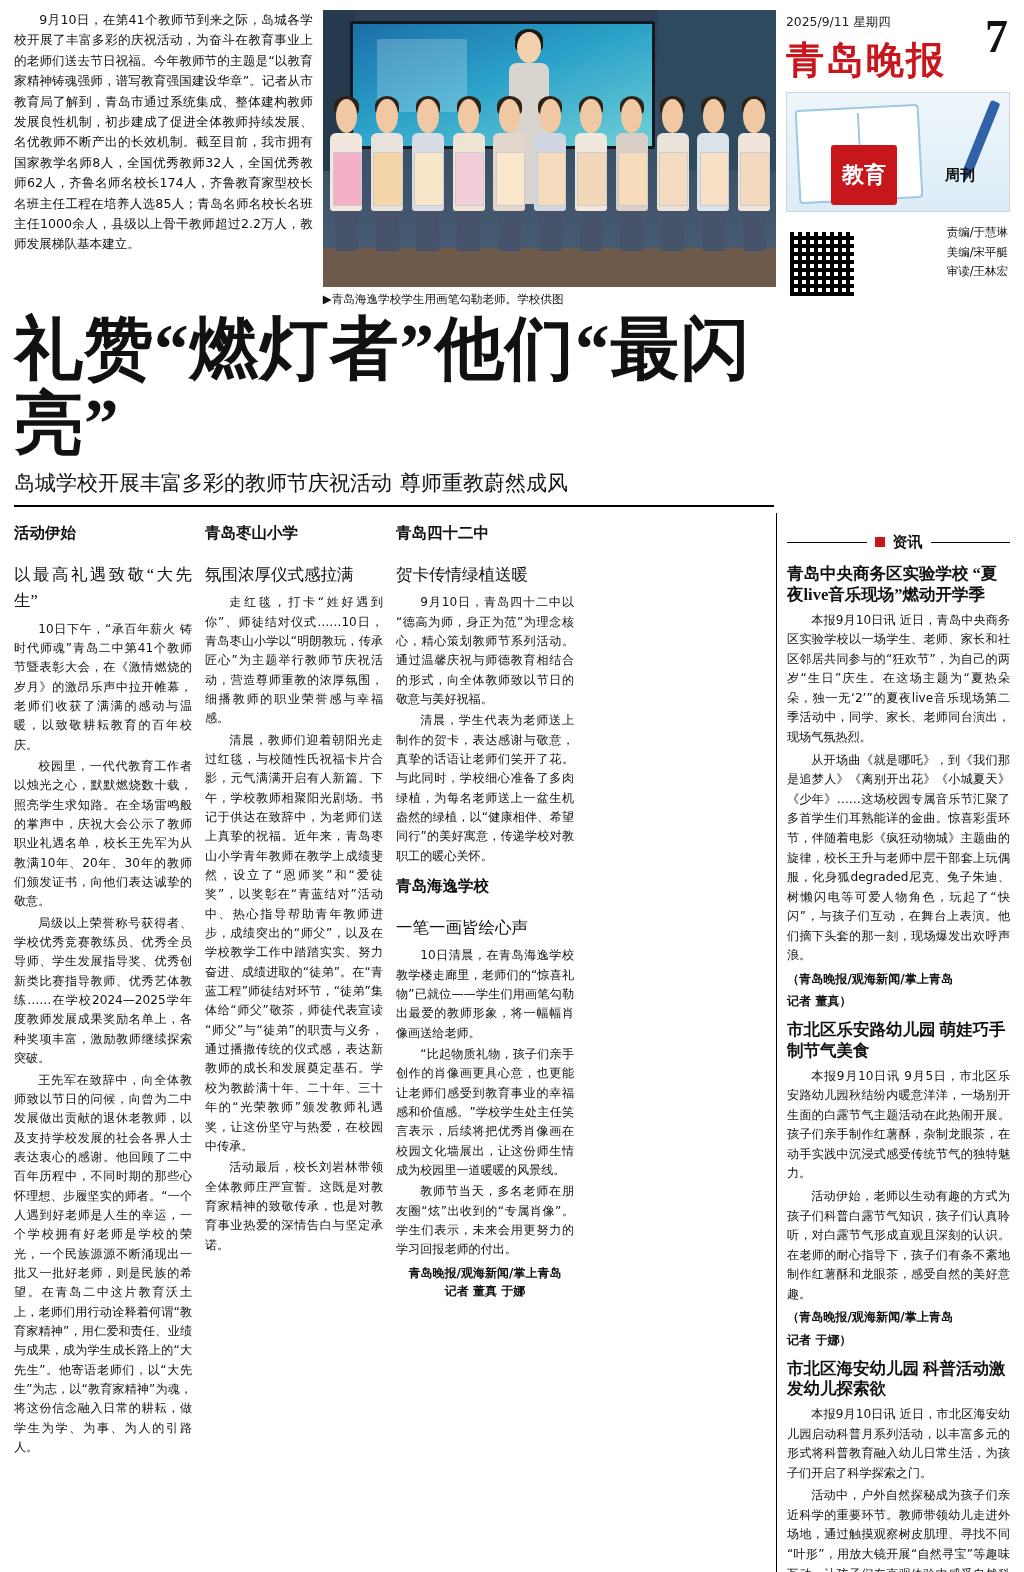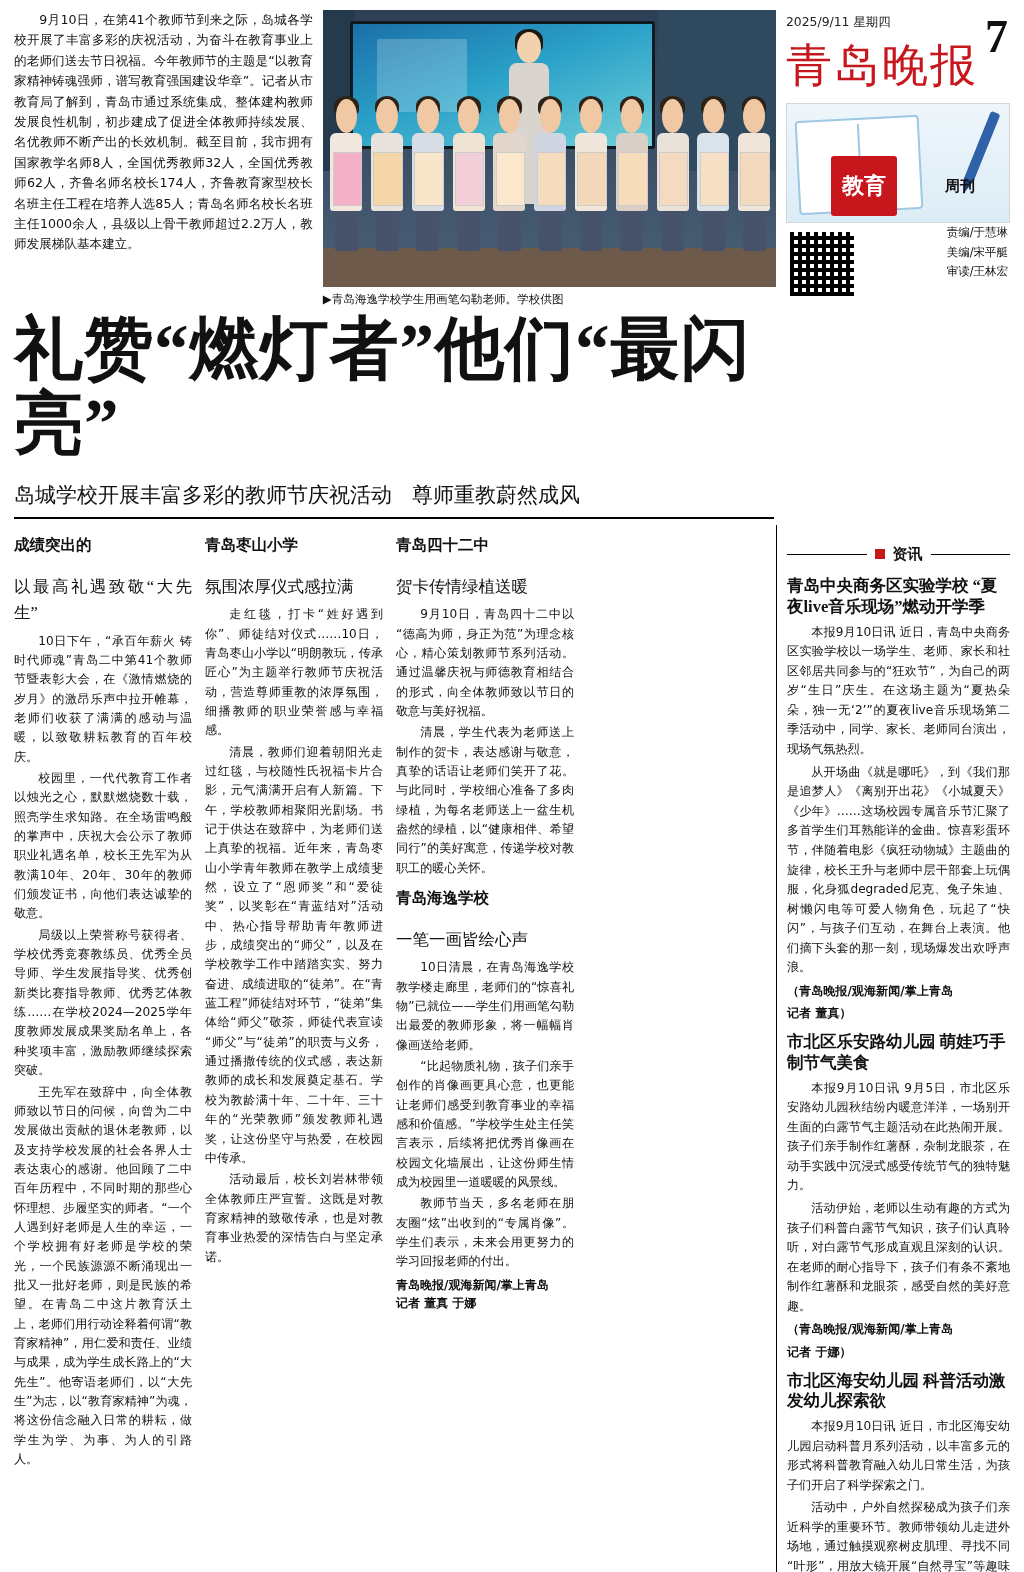--- a/index.html
+++ b/index.html
@@ -33,48 +33,48 @@
   .kid .card{position:absolute;left:14%;top:36%;width:72%;height:34%;background:#fff;border:1px solid #ccc;}
   .teacher{position:absolute;left:40%;bottom:30%;width:11%;height:62%;}
   .teacher .head{position:absolute;left:26%;top:0;width:48%;height:18%;border-radius:50%;background:#f3d0ae;}
   .teacher .hair{position:absolute;left:22%;top:-2%;width:56%;height:13%;border-radius:50% 50% 20% 20%;background:#1d1812;}
   .teacher .body{position:absolute;left:10%;top:18%;width:80%;height:82%;background:#d9d4ce;border-radius:8px 8px 0 0;}
   .caption{font-size:11.6px;margin-top:5px;}
 
   .top-right{width:225px;position:relative;}
   .dateline{font-size:12.4px;color:#222;margin-top:4px;}
   .masthead-num{position:absolute;right:2px;top:0px;font-size:46px;font-weight:bold;font-family:"Liberation Serif",serif;}
-  .masthead{font-family:"Liberation Serif",serif;font-weight:normal;color:#c8161d;font-size:46px;letter-spacing:2px;margin-top:4px;}
+  .masthead{font-family:"Liberation Serif",serif;font-weight:bold;color:#c8161d;font-size:38px;letter-spacing:2px;margin-top:4px;}
   .nameplate{margin-top:6px;height:118px;border:1px solid #cfd6dd;background:linear-gradient(180deg,#eef6fb,#dcecf6);position:relative;overflow:hidden;}
   .np-book{position:absolute;left:10px;top:14px;width:120px;height:90px;background:#fff;border:2px solid #9ec8e3;border-radius:4px;transform:rotate(-3deg);}
   .np-book:before{content:"";position:absolute;left:50%;top:4px;bottom:4px;width:2px;background:#9ec8e3;}
   .np-pen{position:absolute;right:22px;top:6px;width:10px;height:74px;background:#2f62a8;border-radius:3px;transform:rotate(22deg);}
   .np-pen:after{content:"";position:absolute;left:0;bottom:-14px;border-left:5px solid transparent;border-right:5px solid transparent;border-top:16px solid #1d3f73;}
   .np-seal{position:absolute;left:44px;bottom:6px;width:66px;height:60px;background:#c8161d;color:#fff;font-size:22px;font-weight:bold;display:flex;align-items:center;justify-content:center;line-height:1.05;text-align:center;border-radius:3px;font-family:"Liberation Serif",serif;}
   .np-week{position:absolute;right:34px;bottom:26px;font-size:15px;font-weight:bold;}
   .credits{position:absolute;right:2px;bottom:26px;font-size:11.5px;line-height:1.7;text-align:right;}
   .qr{position:absolute;left:2px;bottom:10px;width:64px;height:64px;background:
      repeating-linear-gradient(90deg,#000 0 4px,#fff 4px 8px),
      repeating-linear-gradient(0deg,#000 0 4px,transparent 4px 8px);
      background-blend-mode:multiply;border:2px solid #fff;}
 
   
   .headline-wrap{margin-top:4px;width:760px;}
   h1.headline{font-family:"Liberation Serif",serif;font-size:69px;line-height:1.08;margin:2px 0 0 0;letter-spacing:1px;font-weight:bold;}
-  .subhead{font-family:"Liberation Serif",serif;font-size:21px;margin-top:20px;display:flex;gap:20px;}
+  .subhead{font-family:"Liberation Serif",serif;font-size:21px;margin-top:8px;display:flex;gap:8px;}
   .rule-h{border-top:2px solid #000;margin-top:8px;width:760px;}
 
   
   .body-wrap{display:flex;gap:12px;margin-top:6px;}
   .cols{width:760px;display:flex;gap:13px;}
   .col{width:178px;font-size:12.1px;line-height:1.60;text-align:justify;}
   .col p{margin:0 0 2px 0;text-indent:2em;}
   .sec-title{font-family:"Liberation Serif",serif;font-weight:bold;font-size:15.5px;margin:8px 0 1px 0;color:#111;}
   .sec-sub{font-family:"Liberation Serif",serif;font-weight:normal;font-size:16.5px;margin:16px 0 5px 0;}
-  .sign{text-align:left;font-weight:bold;font-size:12px;margin-top:4px;line-height:1.5;}
+  .sign{text-align:center;font-weight:bold;font-size:12px;margin-top:4px;line-height:1.5;}
 
   
   .side{width:226px;border-left:1px solid #000;padding-left:10px;font-size:12.1px;line-height:1.62;}
   .side .zx{display:flex;align-items:center;gap:8px;font-weight:bold;font-size:15px;font-family:"Liberation Serif",serif;margin:17px 0 6px 0;}
   .side .zx .sq{width:10px;height:10px;background:#c8161d;}
   .side .zx .line{flex:1;border-top:1px solid #000;}
   .side h3{font-family:"Liberation Serif",serif;font-size:16.5px;line-height:1.25;margin:10px 0 5px 0;}
   .side p{margin:0 0 3px 0;text-indent:2em;text-align:justify;}
   .side .src{font-weight:bold;text-indent:0;margin-top:4px;line-height:1.5;}
 </style>
@@ -208,21 +208,21 @@
       <span>岛城学校开展丰富多彩的教师节庆祝活动</span>
       <span>尊师重教蔚然成风</span>
     </div>
     <div class="rule-h"></div>
   </div>
 
   <div class="body-wrap">
     <div class="cols">
 
       <div class="col">
-        <div class="sec-title">成绩突出的</div>
+        <div class="sec-title">活动伊始</div>
         <div class="sec-sub">以最高礼遇致敬“大先生”</div>
         <p>10日下午，“承百年薪火 铸时代师魂”青岛二中第41个教师节暨表彰大会，在《激情燃烧的岁月》的激昂乐声中拉开帷幕，老师们收获了满满的感动与温暖，以致敬耕耘教育的百年校庆。</p>
         <p>校园里，一代代教育工作者以烛光之心，默默燃烧数十载，照亮学生求知路。在全场雷鸣般的掌声中，庆祝大会公示了教师职业礼遇名单，校长王先军为从教满10年、20年、30年的教师们颁发证书，向他们表达诚挚的敬意。</p>
         <p>局级以上荣誉称号获得者、学校优秀竞赛教练员、优秀全员导师、学生发展指导奖、优秀创新类比赛指导教师、优秀艺体教练……在学校2024—2025学年度教师发展成果奖励名单上，各种奖项丰富，激励教师继续探索突破。</p>
         <p>王先军在致辞中，向全体教师致以节日的问候，向曾为二中发展做出贡献的退休老教师，以及支持学校发展的社会各界人士表达衷心的感谢。他回顾了二中百年历程中，不同时期的那些心怀理想、步履坚实的师者。“一个人遇到好老师是人生的幸运，一个学校拥有好老师是学校的荣光，一个民族源源不断涌现出一批又一批好老师，则是民族的希望。在青岛二中这片教育沃土上，老师们用行动诠释着何谓“教育家精神”，用仁爱和责任、业绩与成果，成为学生成长路上的“大先生”。他寄语老师们，以“大先生”为志，以“教育家精神”为魂，将这份信念融入日常的耕耘，做学生为学、为事、为人的引路人。</p>
       </div>
 
       <div class="col">
         <div class="sec-title">青岛枣山小学</div>
         <div class="sec-sub">氛围浓厚仪式感拉满</div>

